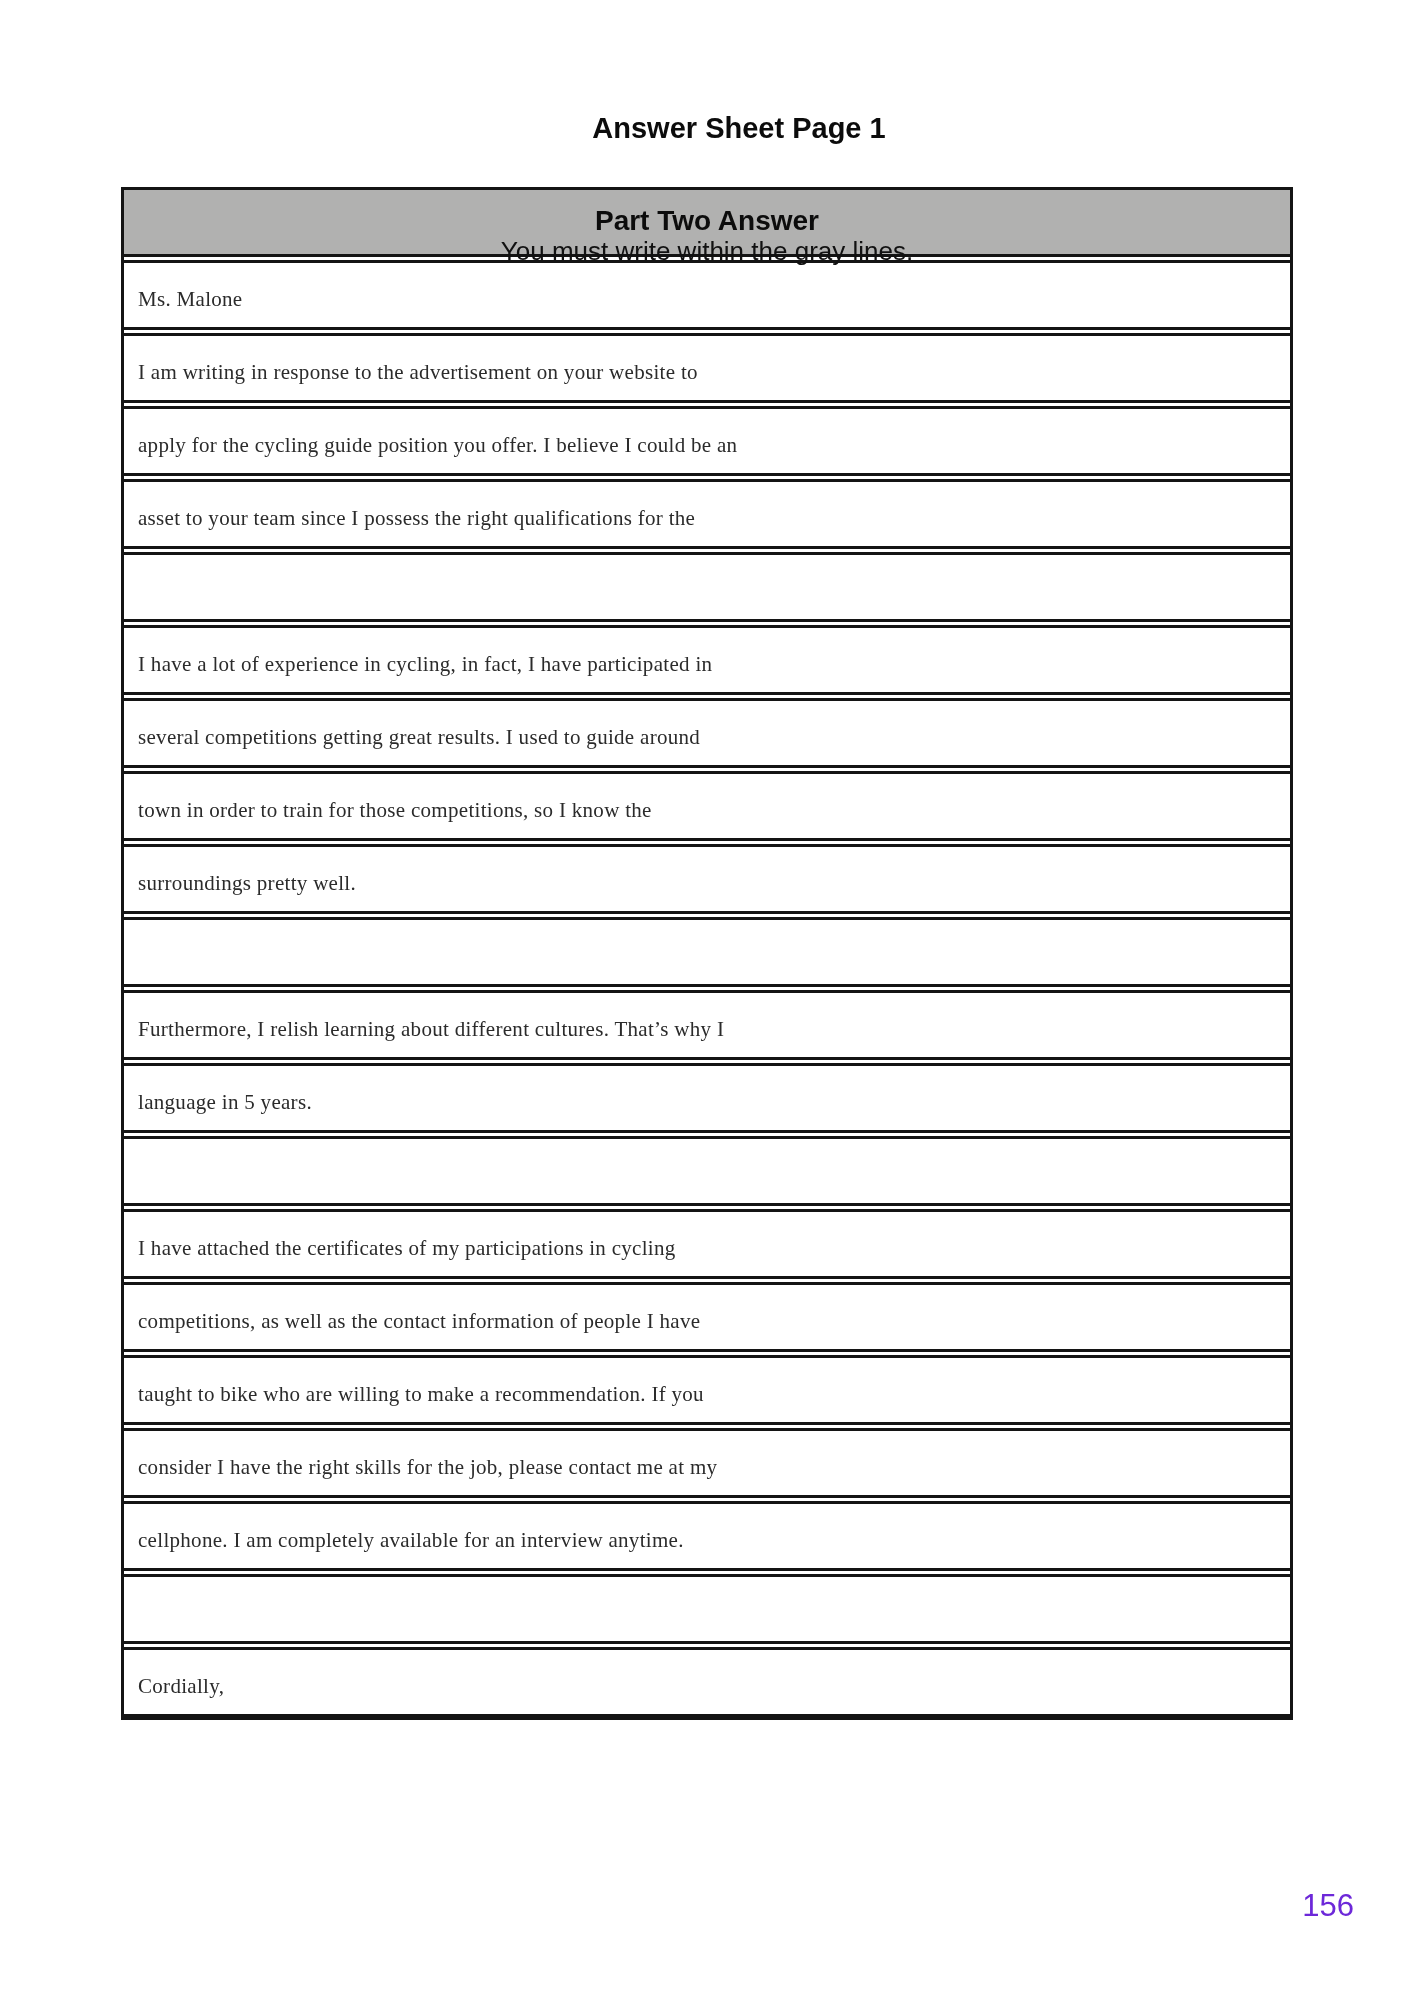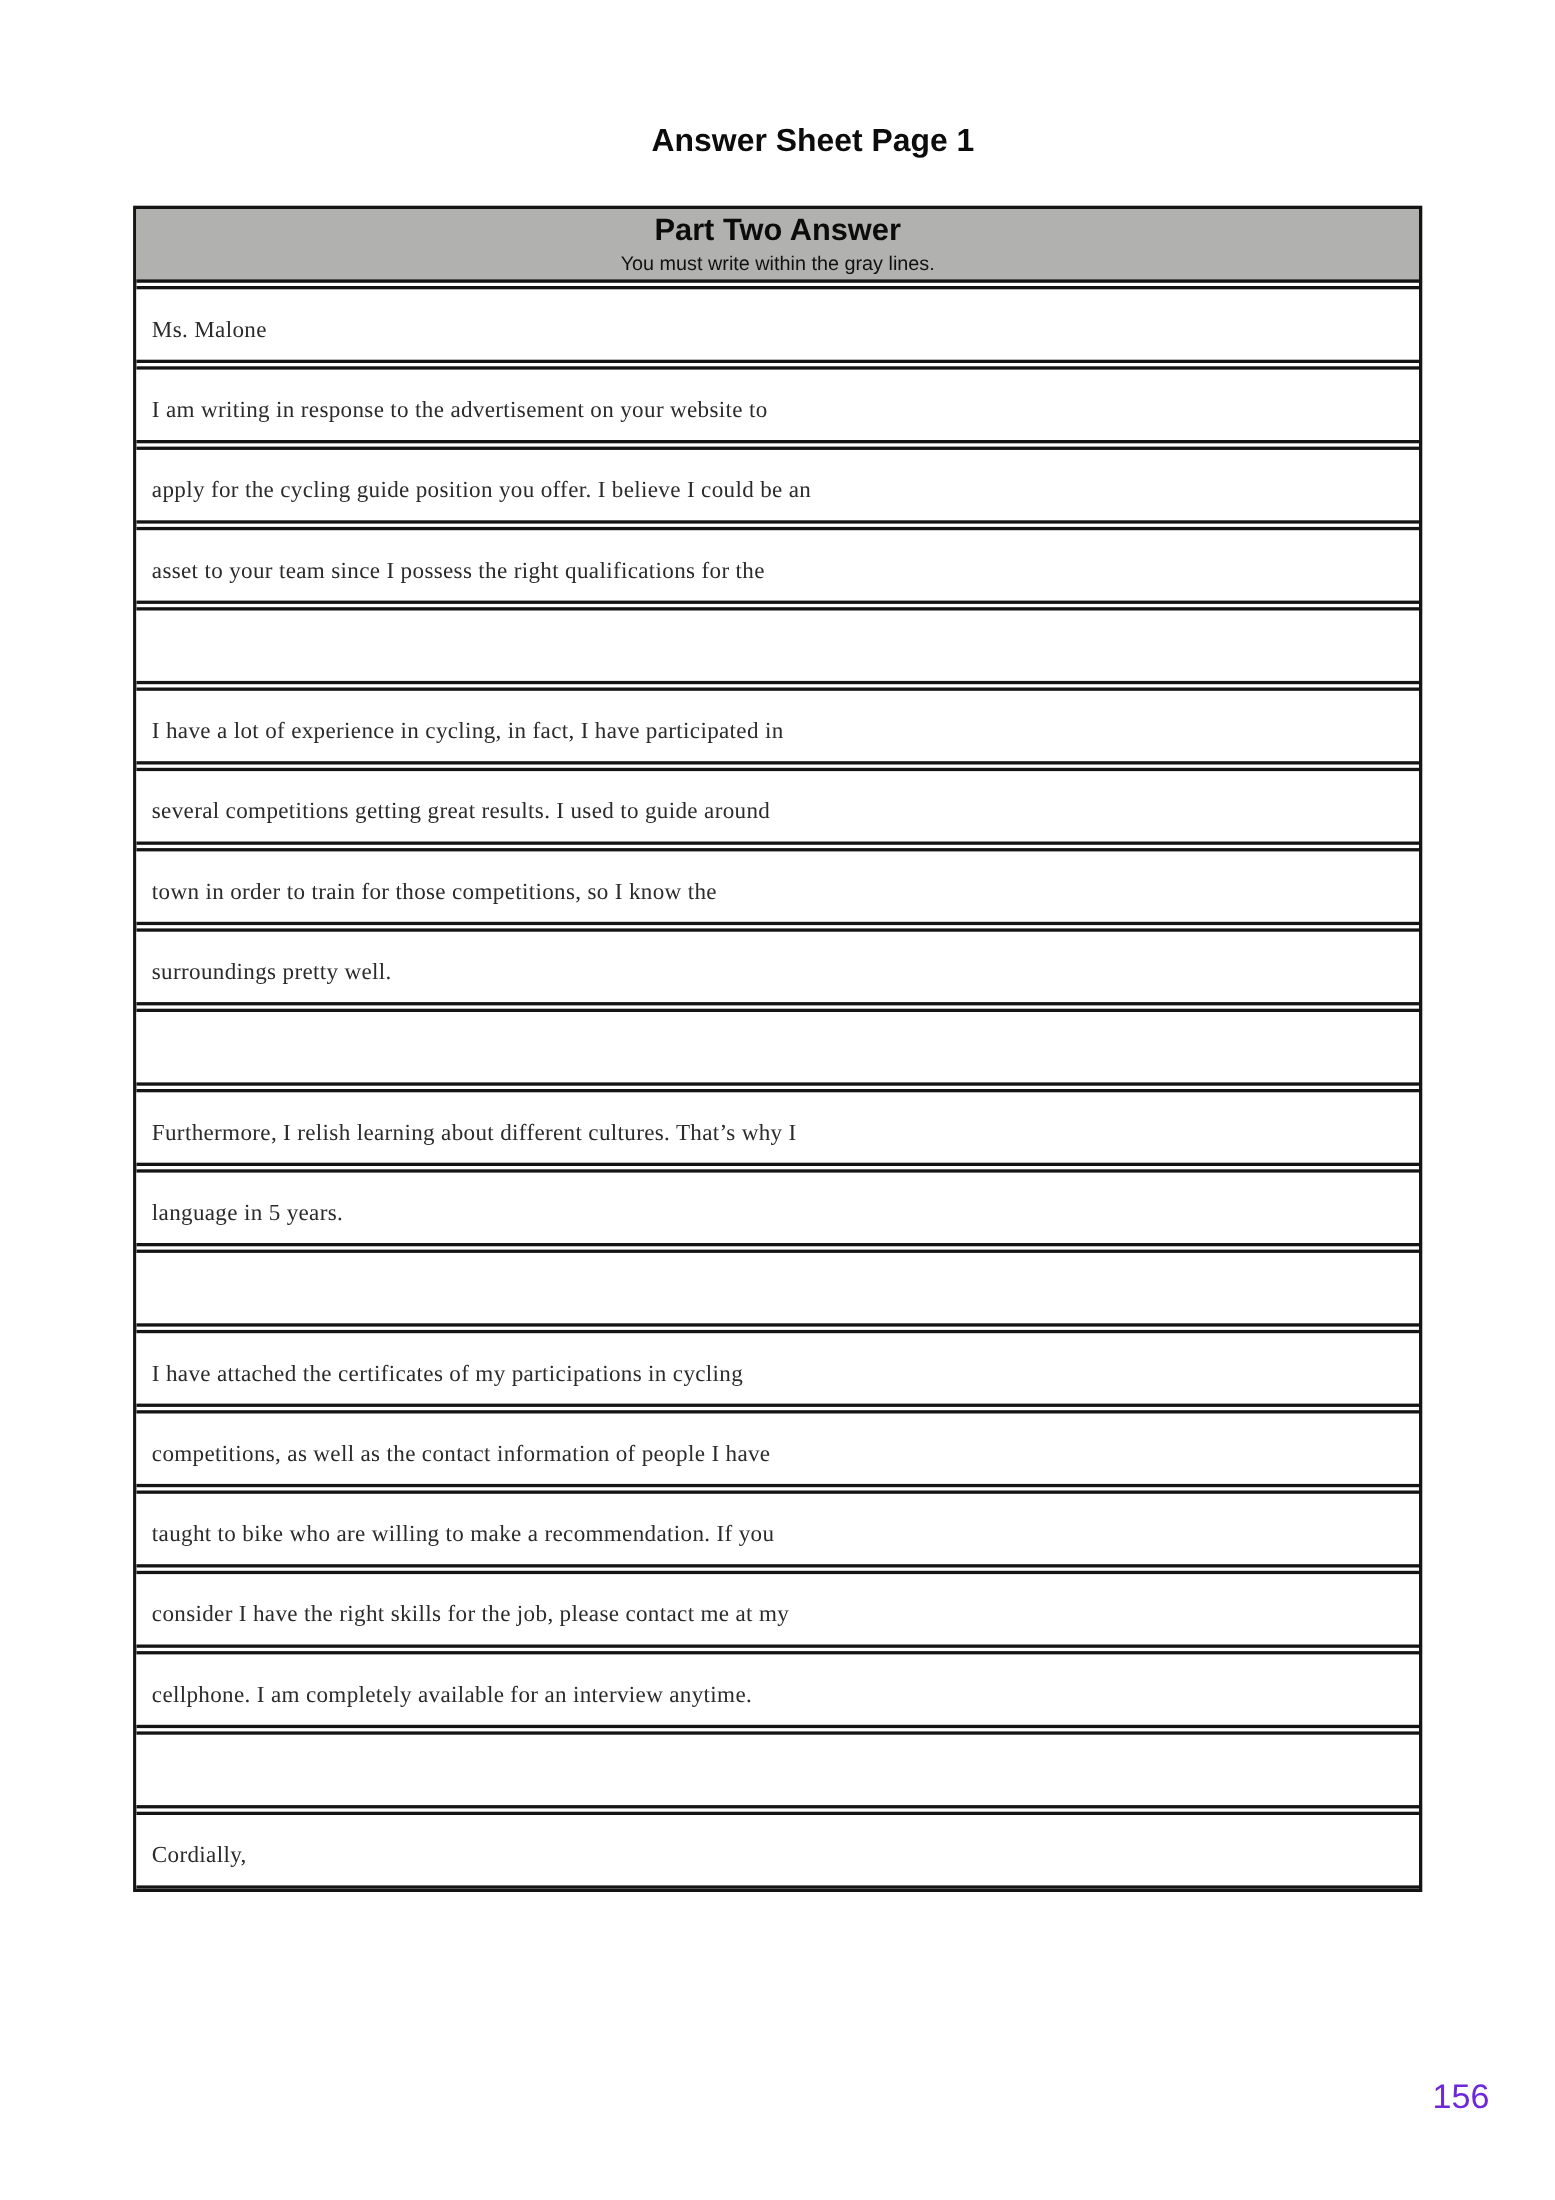--- a/index.html
+++ b/index.html
@@ -36,31 +36,31 @@
     top: 187px;
     width: 1172px;
     border: 3px solid #141414;
     background: #ffffff;
   }
   .sheet-header {
     height: 67px;
     background: #b1b1b0;
     border-bottom: 3px solid #141414;
     text-align: center;
-    padding-top: 3px;
+    padding-top: 15px;
   }
   .sheet-header .hdr-title {
     font-size: 28px;
     font-weight: bold;
     color: #0c0c0c;
     line-height: 31px;
     font-family: "Liberation Sans", sans-serif;
   }
   .sheet-header .hdr-instruction {
-    font-size: 18px;
+    font-size: 26px;
     font-weight: normal;
     color: #111111;
     line-height: 30px;
     font-family: "Liberation Sans", sans-serif;
   }
   .rows .row {
     height: 70px;
     margin-top: 3px;
     border-top: 3px solid #141414;
     border-bottom: 3px solid #141414;

